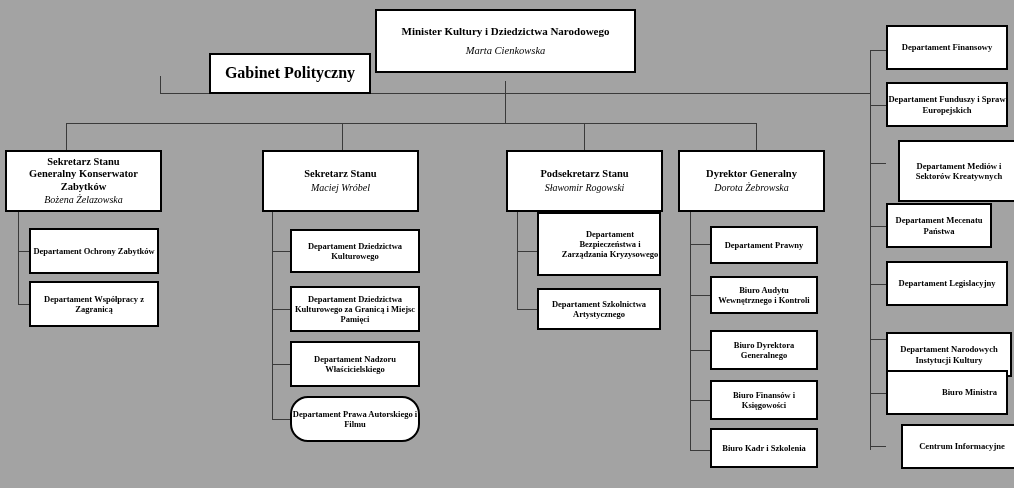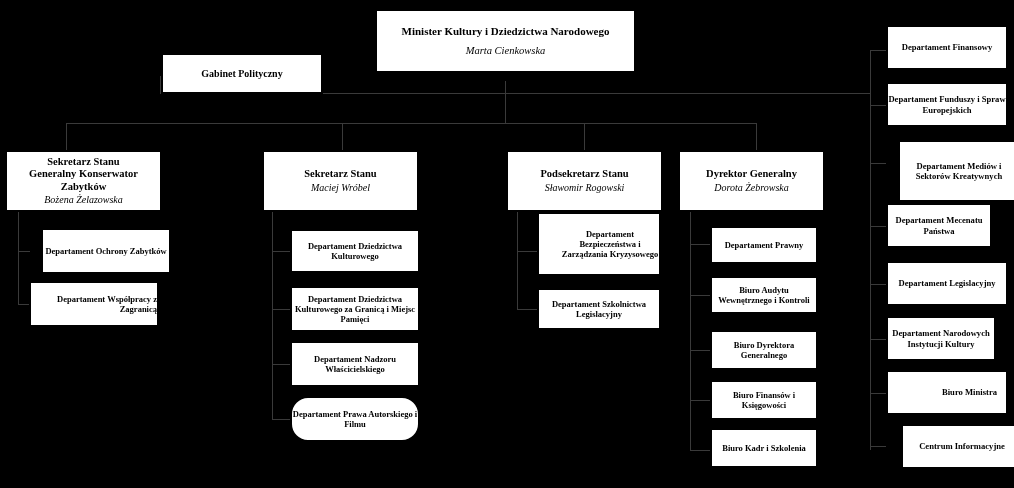--- a/index.html
+++ b/index.html
@@ -1,32 +1,32 @@
 <!DOCTYPE html>
 <html><head>
 <meta charset="utf-8">
 <style>
   html,body{margin:0;padding:0;background:#ffffff;}
   body{font-family:"Liberation Serif",serif;}
-  #chart{position:relative;width:1014px;height:488px;background:#000000;overflow:hidden;}
+  #chart{position:relative;width:1014px;height:488px;background:#a3a3a3;overflow:hidden;}
 
   .box{position:absolute;box-sizing:border-box;border:2px solid #000;background:#fff;
        display:flex;flex-direction:column;align-items:center;justify-content:center;
        text-align:center;z-index:3;}
   .box .t{font-weight:bold;line-height:1.18;}
   .box .n{font-style:italic;font-weight:normal;line-height:1.18;}
 
   
   .lvl0{font-size:11px;}
   .lvl0 .n{font-size:10.5px;margin-top:7px;}
   .lvl1{font-size:10.5px;}
   .lvl1 .n{font-size:10px;margin-top:1px;}
   .lvl2{font-size:8.5px;}
   .side{font-size:8.6px;}
-  .gab{font-size:10px;}
+  .gab{font-size:16px;margin-left:48px;}
 
   .line{position:absolute;background:#3a3a3a;z-index:1;}
   .v{width:1px;}
   .h{height:1px;}
 </style>
 </head>
 <body>
 
 <div id="chart">
 
@@ -93,45 +93,45 @@
   </div>
   <div class="box lvl1" style="left:506px;top:150px;width:157px;height:62px;">
     <div class="t">Podsekretarz Stanu</div>
     <div class="n">Sławomir Rogowski</div>
   </div>
   <div class="box lvl1" style="left:678px;top:150px;width:147px;height:62px;">
     <div class="t">Dyrektor Generalny</div>
     <div class="n">Dorota Żebrowska</div>
   </div>
 
-  <div class="box lvl2" style="left:41px;top:228px;width:130px;height:46px;">
+  <div class="box lvl2" style="left:29px;top:228px;width:130px;height:46px;">
     <div class="t">Departament Ochrony Zabytków</div>
   </div>
-  <div class="box lvl2" style="left:29px;top:281px;width:130px;height:46px;text-align:right;">
+  <div class="box lvl2" style="left:29px;top:281px;width:130px;height:46px;">
     <div class="t">Departament Współpracy z Zagranicą</div>
   </div>
 
   <div class="box lvl2" style="left:290px;top:229px;width:130px;height:44px;">
     <div class="t">Departament Dziedzictwa Kulturowego</div>
   </div>
   <div class="box lvl2" style="left:290px;top:286px;width:130px;height:46px;">
     <div class="t">Departament Dziedzictwa Kulturowego za Granicą i Miejsc Pamięci</div>
   </div>
   <div class="box lvl2" style="left:290px;top:341px;width:130px;height:46px;">
     <div class="t">Departament Nadzoru Właścicielskiego</div>
   </div>
   <div class="box lvl2" style="left:290px;top:396px;width:130px;height:46px;border-radius:18px;">
     <div class="t">Departament Prawa Autorskiego i Filmu</div>
   </div>
 
   <div class="box lvl2" style="left:537px;top:212px;width:124px;height:64px;padding-left:22px;">
     <div class="t">Departament Bezpieczeństwa i  Zarządzania Kryzysowego</div>
   </div>
   <div class="box lvl2" style="left:537px;top:288px;width:124px;height:42px;">
-    <div class="t">Departament Szkolnictwa Legislacyjny</div>
+    <div class="t">Departament Szkolnictwa Artystycznego</div>
   </div>
 
   <div class="box lvl2" style="left:710px;top:226px;width:108px;height:38px;">
     <div class="t">Departament Prawny</div>
   </div>
   <div class="box lvl2" style="left:710px;top:276px;width:108px;height:38px;">
     <div class="t">Biuro Audytu Wewnętrznego i Kontroli</div>
   </div>
   <div class="box lvl2" style="left:710px;top:330px;width:108px;height:40px;">
     <div class="t">Biuro Dyrektora Generalnego</div>
@@ -151,21 +151,21 @@
   </div>
   <div class="box side" style="left:886px;top:140px;width:122px;height:62px;margin-left:12px;">
     <div class="t">Departament Mediów i Sektorów Kreatywnych</div>
   </div>
   <div class="box side" style="left:886px;top:203px;width:106px;height:45px;">
     <div class="t">Departament Mecenatu Państwa</div>
   </div>
   <div class="box side" style="left:886px;top:261px;width:122px;height:45px;">
     <div class="t">Departament Legislacyjny</div>
   </div>
-  <div class="box side" style="left:886px;top:316px;width:110px;height:45px;">
+  <div class="box side" style="left:886px;top:332px;width:126px;height:45px;">
     <div class="t">Departament Narodowych Instytucji Kultury</div>
   </div>
   <div class="box side" style="left:886px;top:370px;width:122px;height:45px;padding-left:45px;">
     <div class="t">Biuro Ministra</div>
   </div>
   <div class="box side" style="left:886px;top:424px;width:122px;height:45px;margin-left:15px;">
     <div class="t">Centrum Informacyjne</div>
   </div>
 
 </div>

